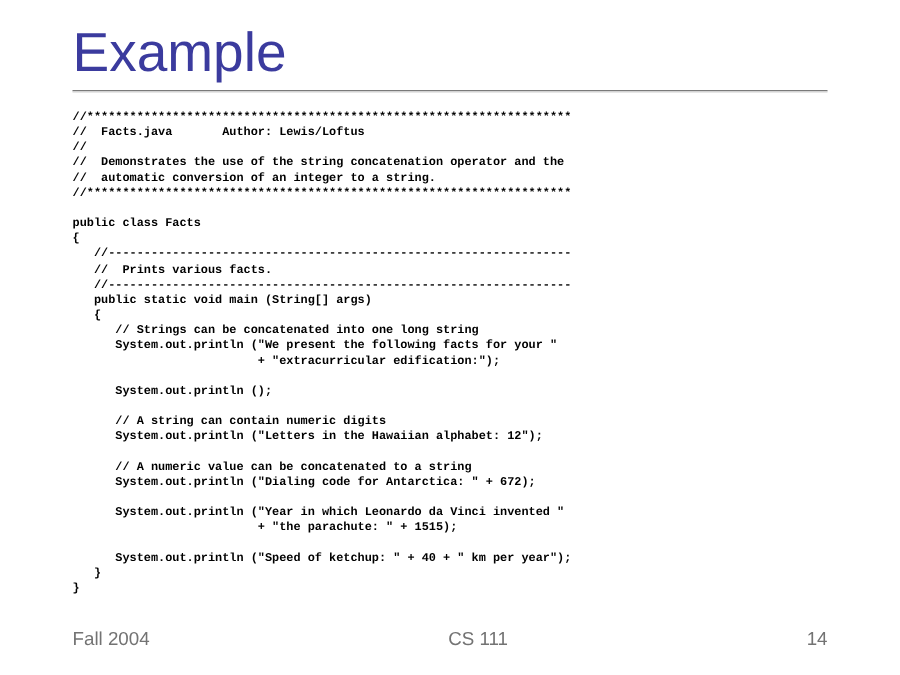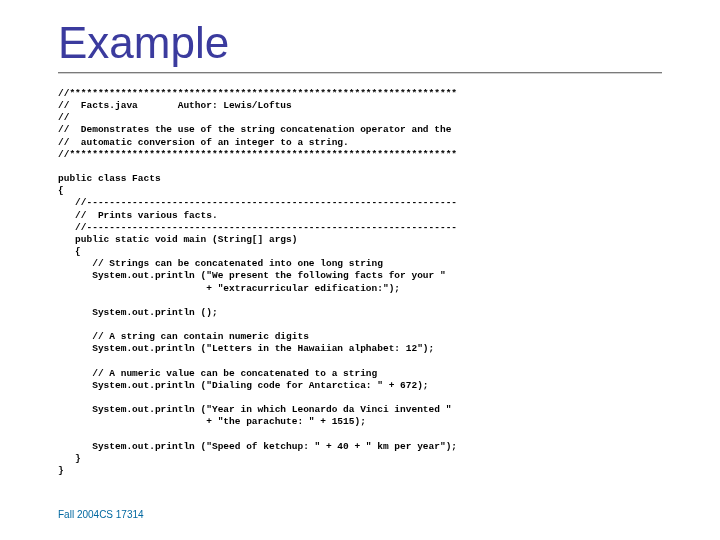--- a/index.html
+++ b/index.html
@@ -37,24 +37,24 @@
     line-height: 1.28;
     white-space: pre;
     color: #000;
     font-weight: bold;
   }
   .footer {
     position: absolute;
     bottom: 20px;
     left: 58px;
     right: 58px;
-    font-size: 10px;
-    color: #0369a1;
+    font-size: 15px;
+    color: #737373;
     display: flex;
-    justify-content: flex-start;
+    justify-content: space-between;
     align-items: baseline;
   }
 </style>
 </head>
 <body>
 
 <div class="slide">
   <h1 class="title">Example</h1>
   <div class="rule"></div>
   <div class="code">//********************************************************************
@@ -84,16 +84,16 @@
       System.out.println ("Dialing code for Antarctica: " + 672);
 
       System.out.println ("Year in which Leonardo da Vinci invented "
                           + "the parachute: " + 1515);
 
       System.out.println ("Speed of ketchup: " + 40 + " km per year");
    }
 }</div>
   <div class="footer">
     <span>Fall 2004</span>
-    <span>CS 173</span>
+    <span>CS 111</span>
     <span>14</span>
   </div>
 </div>
 
 </body></html>

